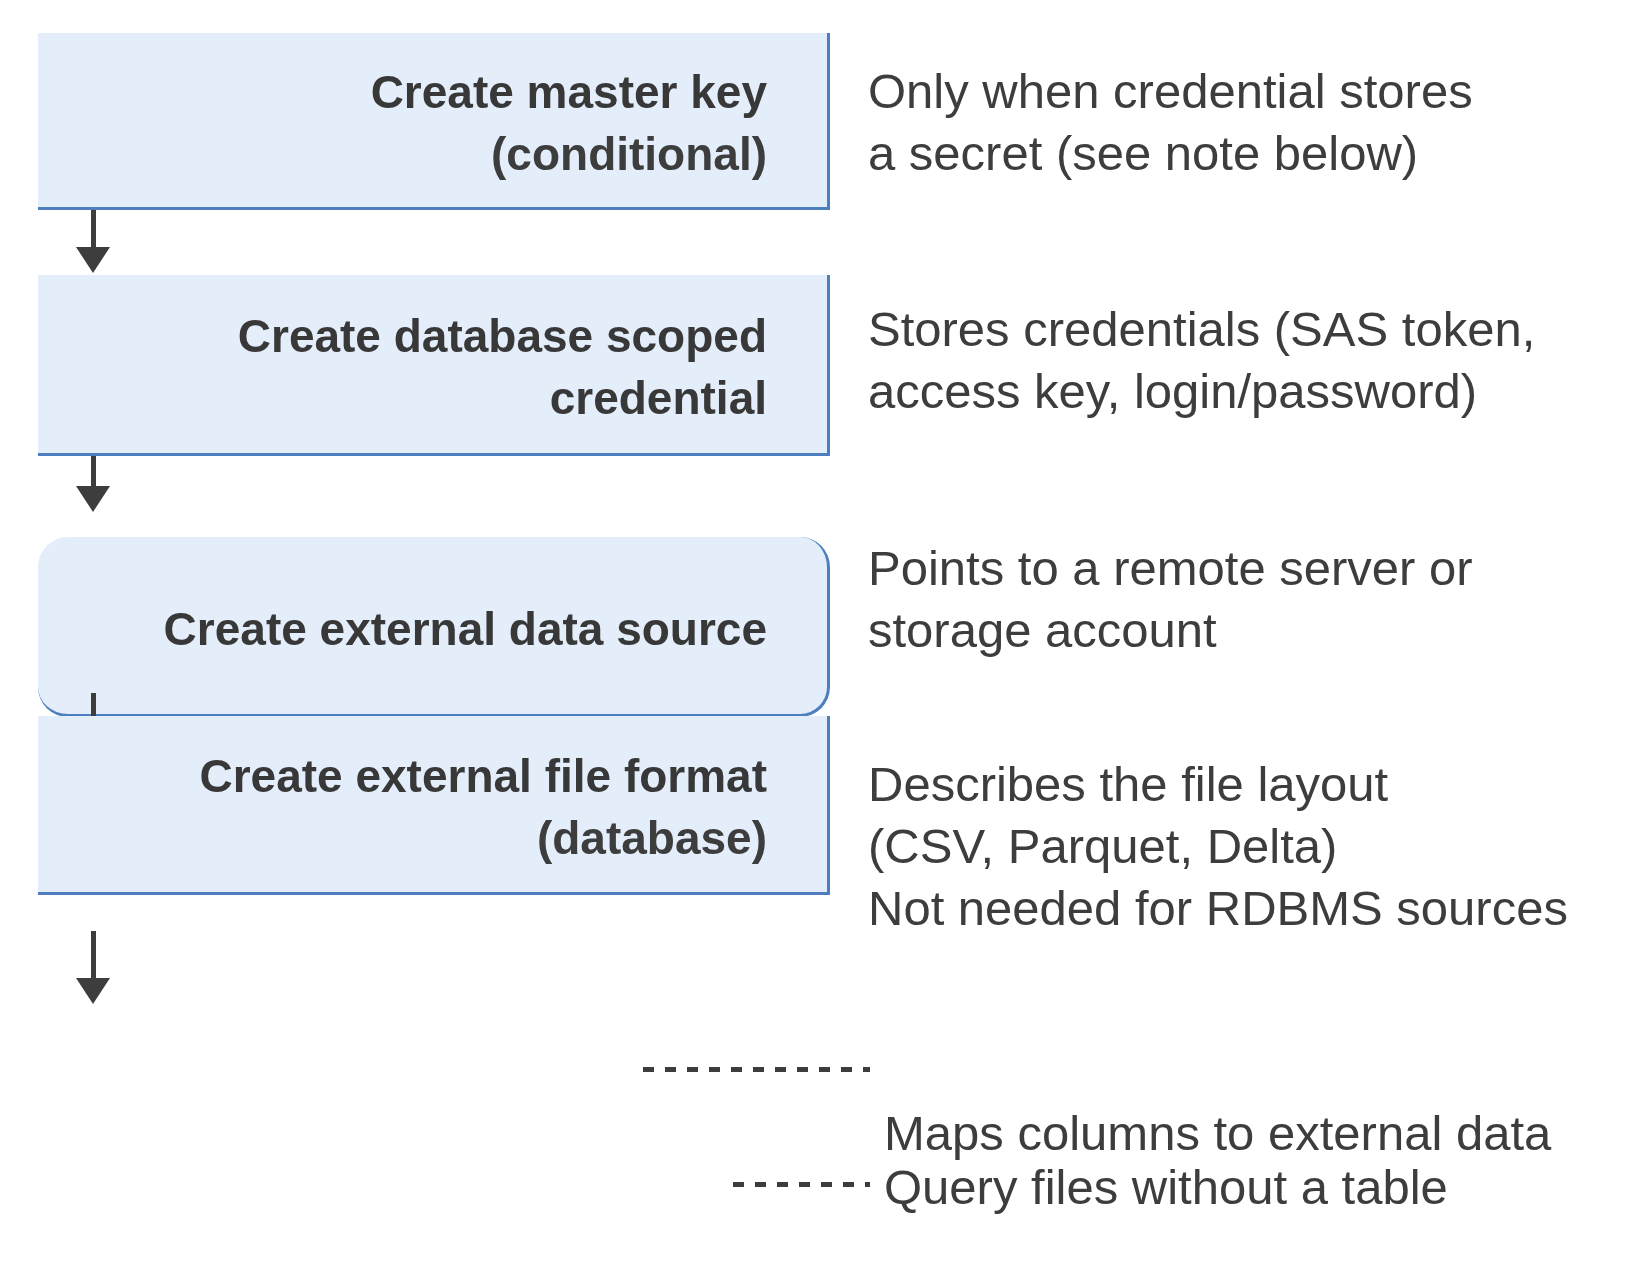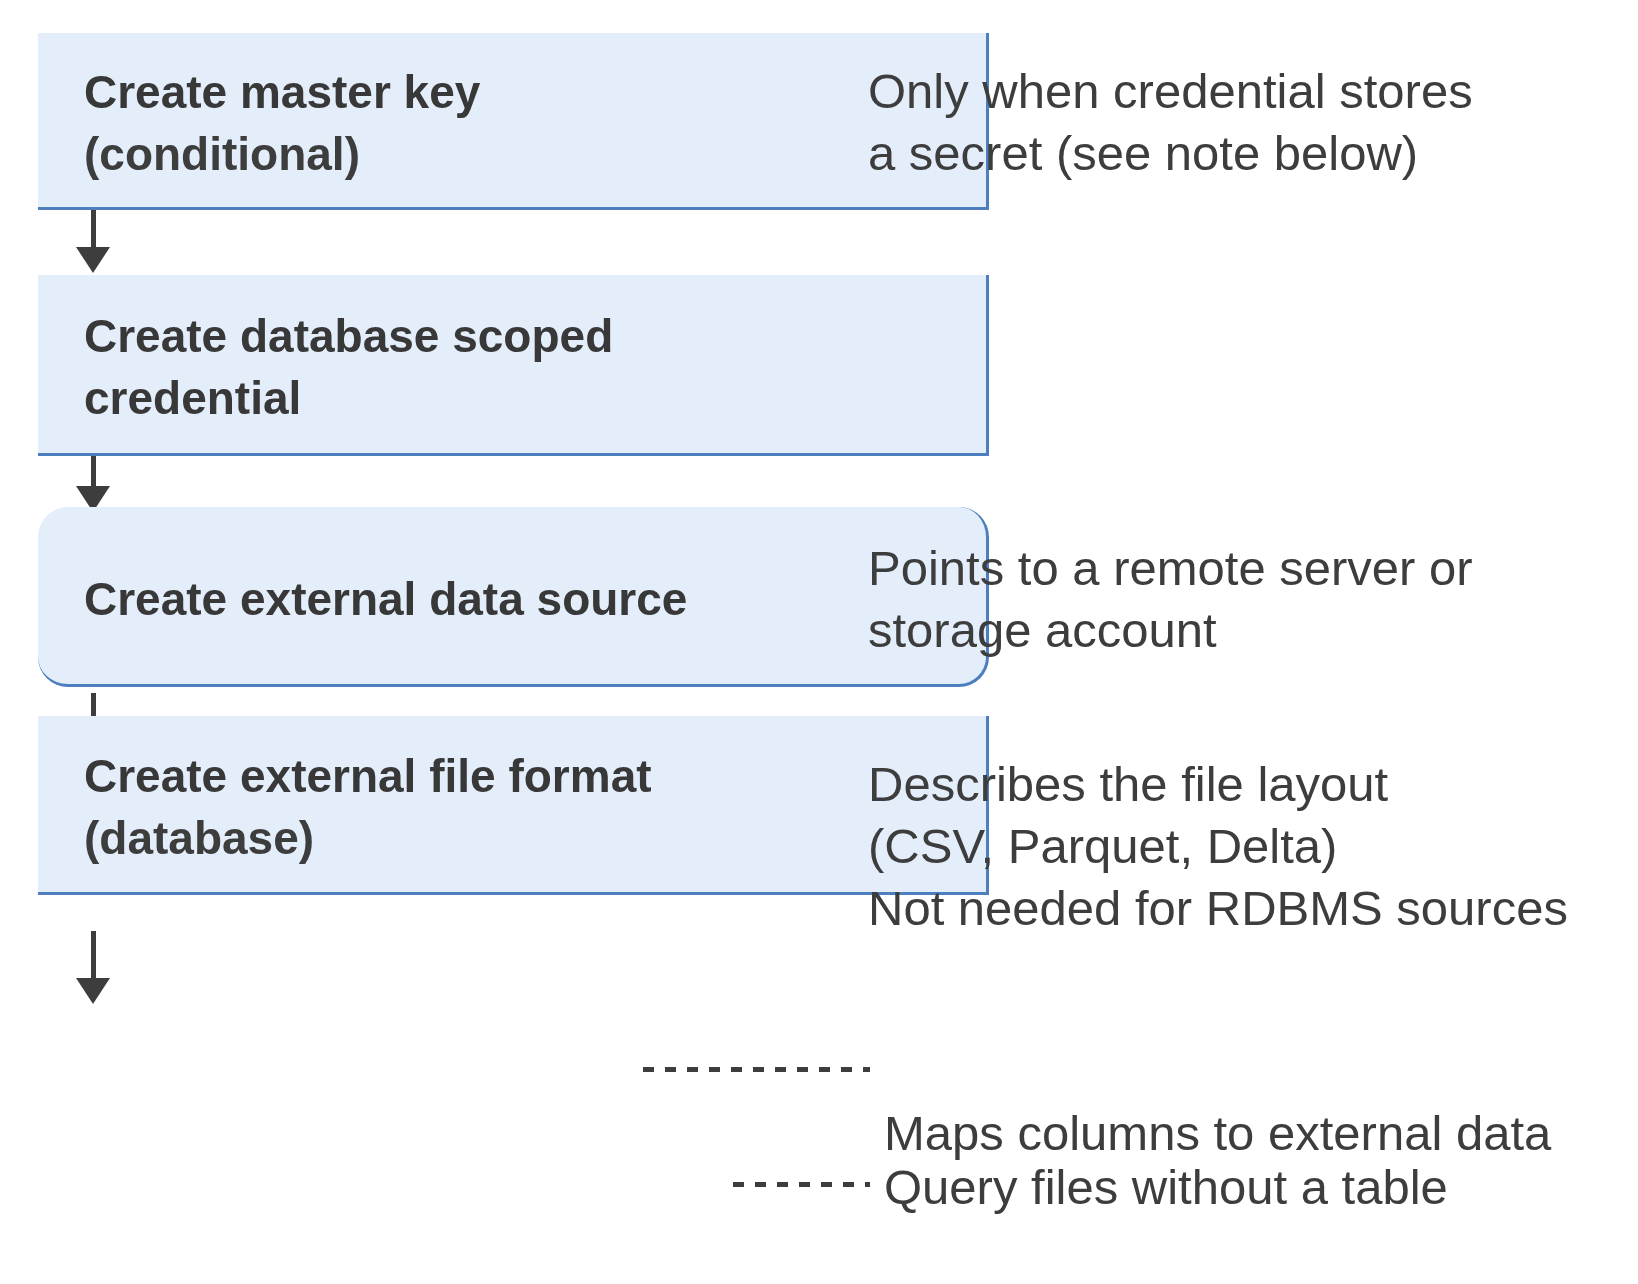--- a/index.html
+++ b/index.html
@@ -14,29 +14,30 @@
     width:1638px;
     height:1284px;
     background:#ffffff;
     font-family:"Liberation Sans", sans-serif;
     color:var(--ink);
     overflow:hidden;
   }
   .step-box{
     position:absolute;
     left:38px;
-    width:951px;
+    width:792px;
     box-sizing:border-box;
     background:var(--box-fill);
     border-right:3px solid var(--box-border);
     border-bottom:3px solid var(--box-border);
     display:flex;
     flex-direction:column;
     justify-content:center;
     padding:10px 60px 4px 46px;
+    text-align:right;
   }
   .step-title{
     font-weight:bold;
     font-size:46px;
     line-height:62px;
     white-space:pre-line;
     color:#383838;
   }
   .step-subtitle{
     font-weight:bold;
@@ -80,21 +81,21 @@
   }
   .dashed-connector{
     position:absolute;
     height:5px;
     background:repeating-linear-gradient(90deg, var(--ink) 0 11px, transparent 11px 22px);
     z-index:3;
   }
   
   #box-1{top:33px;height:177px;}
   #box-2{top:275px;height:181px;}
-  #box-3{top:507px;height:180px;border-radius:30px;}
+  #box-3{top:537px;height:180px;border-radius:30px;}
   #box-4{top:716px;height:179px;}
   #box-5{top:1005px;height:243px;}
   #arrow-1{top:210px;height:63px;}
   #arrow-2{top:456px;height:56px;}
   #arrow-3{top:693px;height:58px;}
   #arrow-4{top:931px;height:73px;}
   #ann-1{top:60px;}
   #ann-2{top:298px;}
   #ann-3{top:537px;}
   #ann-4{top:753px;}
@@ -117,20 +118,22 @@
 
   <div class="flow-arrow" id="arrow-1">
     <div class="arrow-stem"></div>
     <div class="arrow-head"></div>
   </div>
 
   <div class="step-box" id="box-2">
     <span class="step-title">Create database scoped
 credential</span>
   </div>
+  <div class="annotation" id="ann-2">Stores credentials (SAS token,
+access key, login/password)</div>
 
   <div class="flow-arrow" id="arrow-2">
     <div class="arrow-stem"></div>
     <div class="arrow-head"></div>
   </div>
 
   <div class="step-box" id="box-3">
     <span class="step-title">Create external data source</span>
   </div>
   <div class="annotation" id="ann-3">Points to a remote server or

